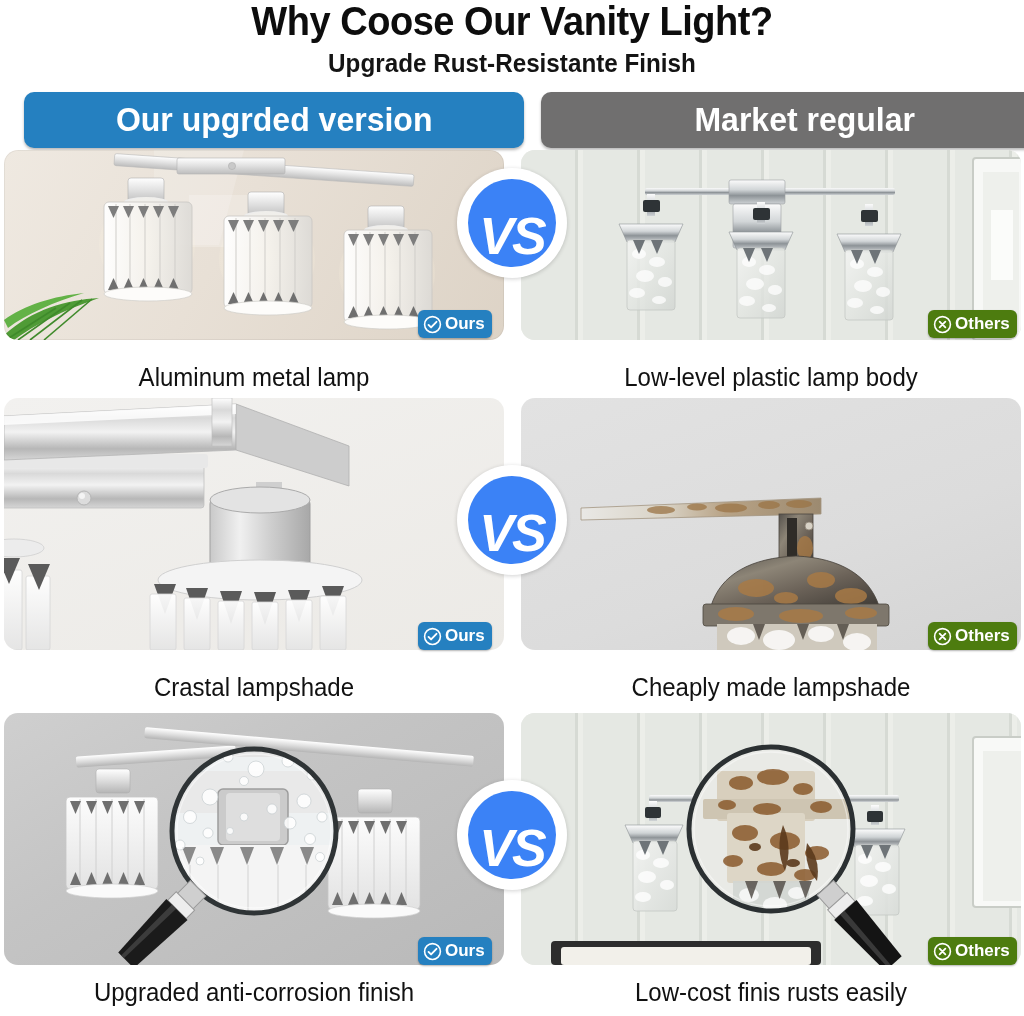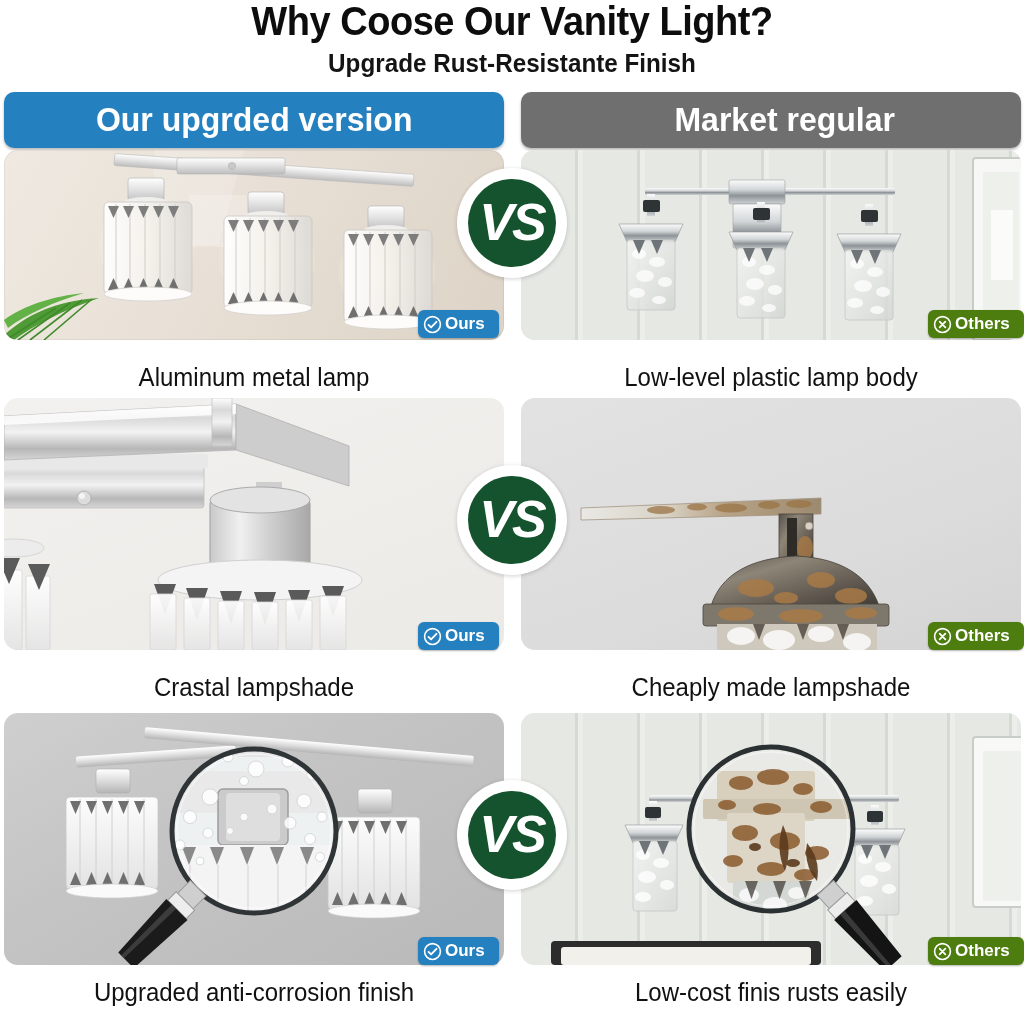--- a/index.html
+++ b/index.html
@@ -28,20 +28,21 @@
   }
 
   
   .banner {
     position:absolute; top:92px; height:56px;
     border-radius:10px;
     display:flex; align-items:center; justify-content:center;
     color:#ffffff; font-size:33px; font-weight:bold;
     letter-spacing:0px;
     box-shadow: 0 2px 3px rgba(0,0,0,0.28);
+    margin-left: 20px;
   }
   .banner-ours   { left:4px;   width:500px; background:#2580c0; }
   .banner-others { left:521px; width:500px; background:#706f6f;padding-left:28px; }
   .banner span { transform: scaleX(0.97); display:inline-block; }
 
   
   .panel {
     position:absolute;
     border-radius:14px;
     overflow:hidden;
@@ -70,38 +71,38 @@
   .vs {
     position:absolute; width:110px; height:110px;
     border-radius:50%;
     background:#ffffff;
     display:flex; align-items:center; justify-content:center;
     z-index:30;
     box-shadow: 0 1px 4px rgba(0,0,0,0.18);
   }
   .vs-inner {
     width:88px; height:88px; border-radius:50%;
-    background:#14532d;
-    display:flex; align-items:center; justify-content:center;
+    background:#3b82f6;
+    display:flex; align-items:flex-end; justify-content:center;
   }
   .vs-inner span {
     color:#ffffff; font-size:52px; font-weight:bold;
     font-style:italic; letter-spacing:-2px;
     transform: translateY(-1px);
   }
   .vs1 { left:457px; top:168px; }
   .vs2 { left:457px; top:465px; }
   .vs3 { left:457px; top:780px; }
 
   
   .chip {
     position:absolute;
     height:28px; border-radius:6px;
     display:flex; align-items:center; gap:3px;
-    padding:0 14px 0 5px;
+    padding:0 7px 0 5px;
     color:#ffffff; font-size:17px; font-weight:bold;
     z-index:25;
     box-shadow: 0 1px 2px rgba(0,0,0,0.3);
   }
   .chip-ours   { background:#2580c0; }
   .chip-others { background:#4d7c0f; }
   .chip svg { display:block; }
 
   
   .chip-r1-l { left:418px; top:310px; }

